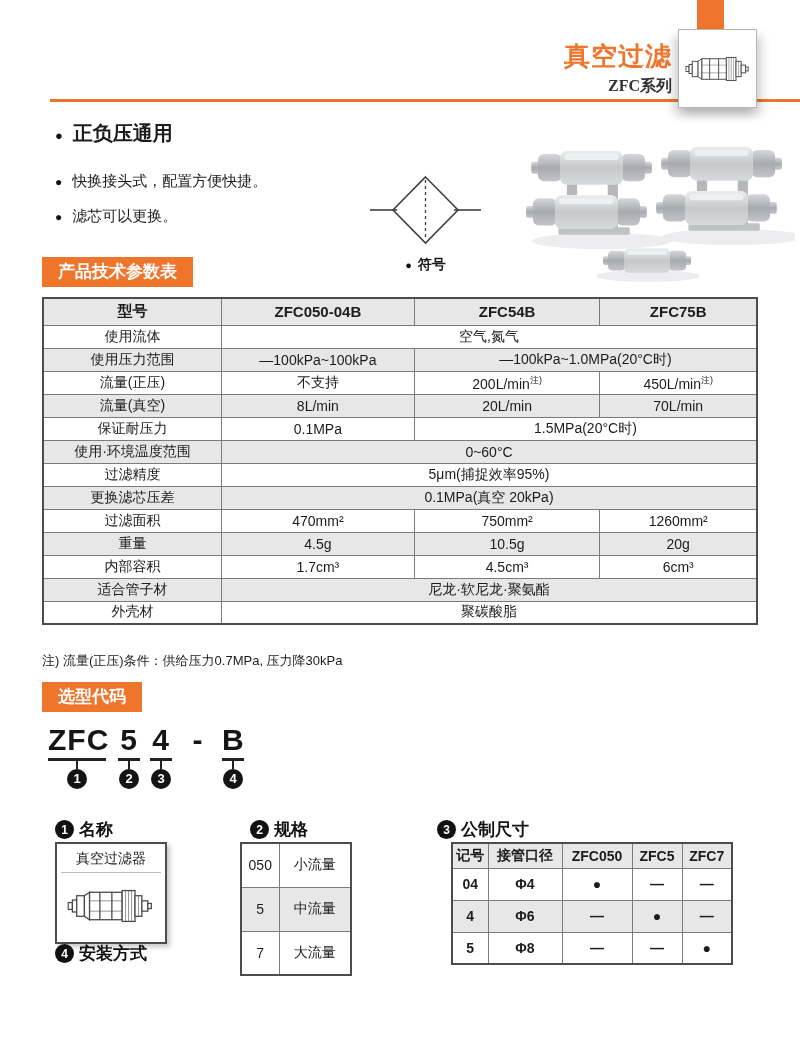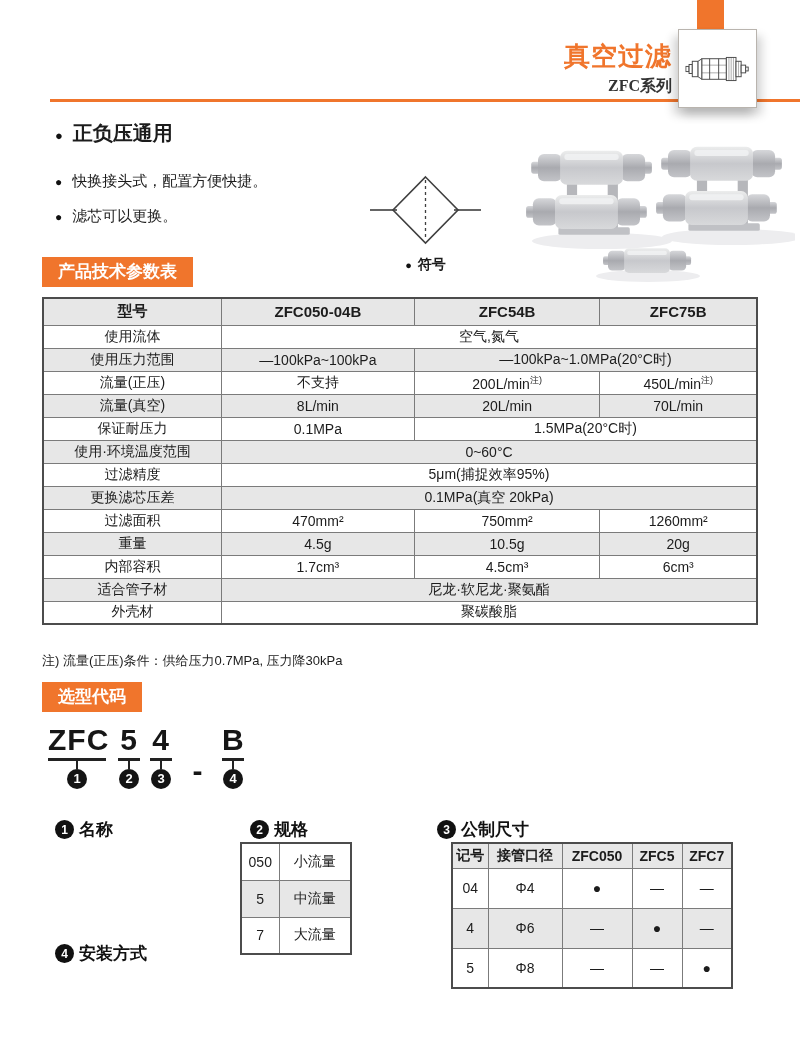--- a/index.html
+++ b/index.html
@@ -45,21 +45,21 @@
   .spec-table { position:absolute; left:42px; top:297px; width:716px; border:2px solid #4c4c4c; }
   .spec-table th,.spec-table td { border:1px solid #7b7b7b; text-align:center; font-size:14px;
         height:23px; padding:0 2px; white-space:nowrap; overflow:hidden; }
   .spec-table thead th { background:#E7E7E7; font-size:15px; font-weight:700; height:27px; }
   .spec-table tbody tr:nth-child(even) { background:#E7E7E7; }
   .note-sup { font-size:9px; vertical-align:super; }
 
   .spec-note { position:absolute; left:42px; top:652px; font-size:13px; color:#1c1c1c; white-space:nowrap; }
 
   
-  .code-row { position:absolute; left:48px; top:722px; display:flex; align-items:flex-end; }
+  .code-row { position:absolute; left:48px; top:722px; display:flex; align-items:flex-start; }
   .code-part { text-align:center; }
   .code-letter { font-size:30px; font-weight:700; line-height:36px; color:#161616; letter-spacing:1px; }
   .code-underline { border-top:3px solid #222; margin-top:0px; }
   .code-stem { width:2px; height:8px; background:#222; margin:0 auto; }
   .code-circle { width:20px; height:20px; border-radius:50%; background:#141414; color:#fff;
                  font-size:13px; font-weight:700; line-height:20px; margin:0 auto; }
   .p-zfc { width:58px; margin-right:12px; }
   .p-5   { width:22px; margin-right:10px; }
   .p-4   { width:22px; margin-right:18px; }
   .p-dash{ width:16px; margin-right:16px; }
@@ -75,25 +75,25 @@
   .t-mount { left:55px;  top:942px; }
 
   .name-box { position:absolute; left:55px; top:842px; width:112px; height:102px; background:#fff;
               border:2px solid #4c4c4c; box-shadow:3px 3px 5px rgba(0,0,0,.22); text-align:center; }
   .name-box-label { font-size:14px; padding-top:6px; padding-bottom:4px; border-bottom:1px solid #bbb; margin:0 4px; }
   .name-box svg { margin-top:9px; }
 
   .mini-table { position:absolute; border:2px solid #4c4c4c; background:#fff; }
   .mini-table td,.mini-table th { border:1px solid #7b7b7b; text-align:center; font-size:14px; white-space:nowrap; }
   .tbl-spec { left:240px; top:842px; width:112px; }
-  .tbl-spec td { height:37px; }
+  .tbl-spec td { height:44px; }
   .tbl-spec tr:nth-child(2) { background:#E7E7E7; }
   .tbl-size { left:451px; top:842px; width:280px;border-radius:17px; }
   .tbl-size th { background:#E7E7E7; font-weight:700; height:25px; }
-  .tbl-size td { height:40px; }
+  .tbl-size td { height:32px;font-weight:bold; }
   .tbl-size tbody tr:nth-child(2) { background:#E7E7E7; }
   .dotcell { font-size:15px; }
   .tbl-mount { left:55px; top:966px; width:129px; }
   .tbl-mount td { height:27px; }
   .tbl-mount tr:nth-child(2) { background:#E7E7E7; }
 
   .hidden-defs { position:absolute; width:0; height:0; overflow:hidden; }
 </style>
 </head>
 <body>
@@ -316,20 +316,26 @@
       <div class="code-underline"></div>
       <div class="code-stem"></div>
       <div class="code-circle">4</div>
     </div>
   </div>
 
   <div class="sub-title t-name">
     <span class="num-circle">1</span>
     <span>名称</span>
   </div>
+  <div class="name-box">
+    <div class="name-box-label">真空过滤器</div>
+    <svg width="94" height="48" viewBox="0 0 102 56">
+        <use href="#filter-draw"></use>
+      </svg>
+  </div>
 
   <div class="sub-title t-spec">
     <span class="num-circle">2</span>
     <span>规格</span>
   </div>
   <table class="mini-table tbl-spec">
     <colgroup>
         <col style="width:38px">
         <col>
       </colgroup>

